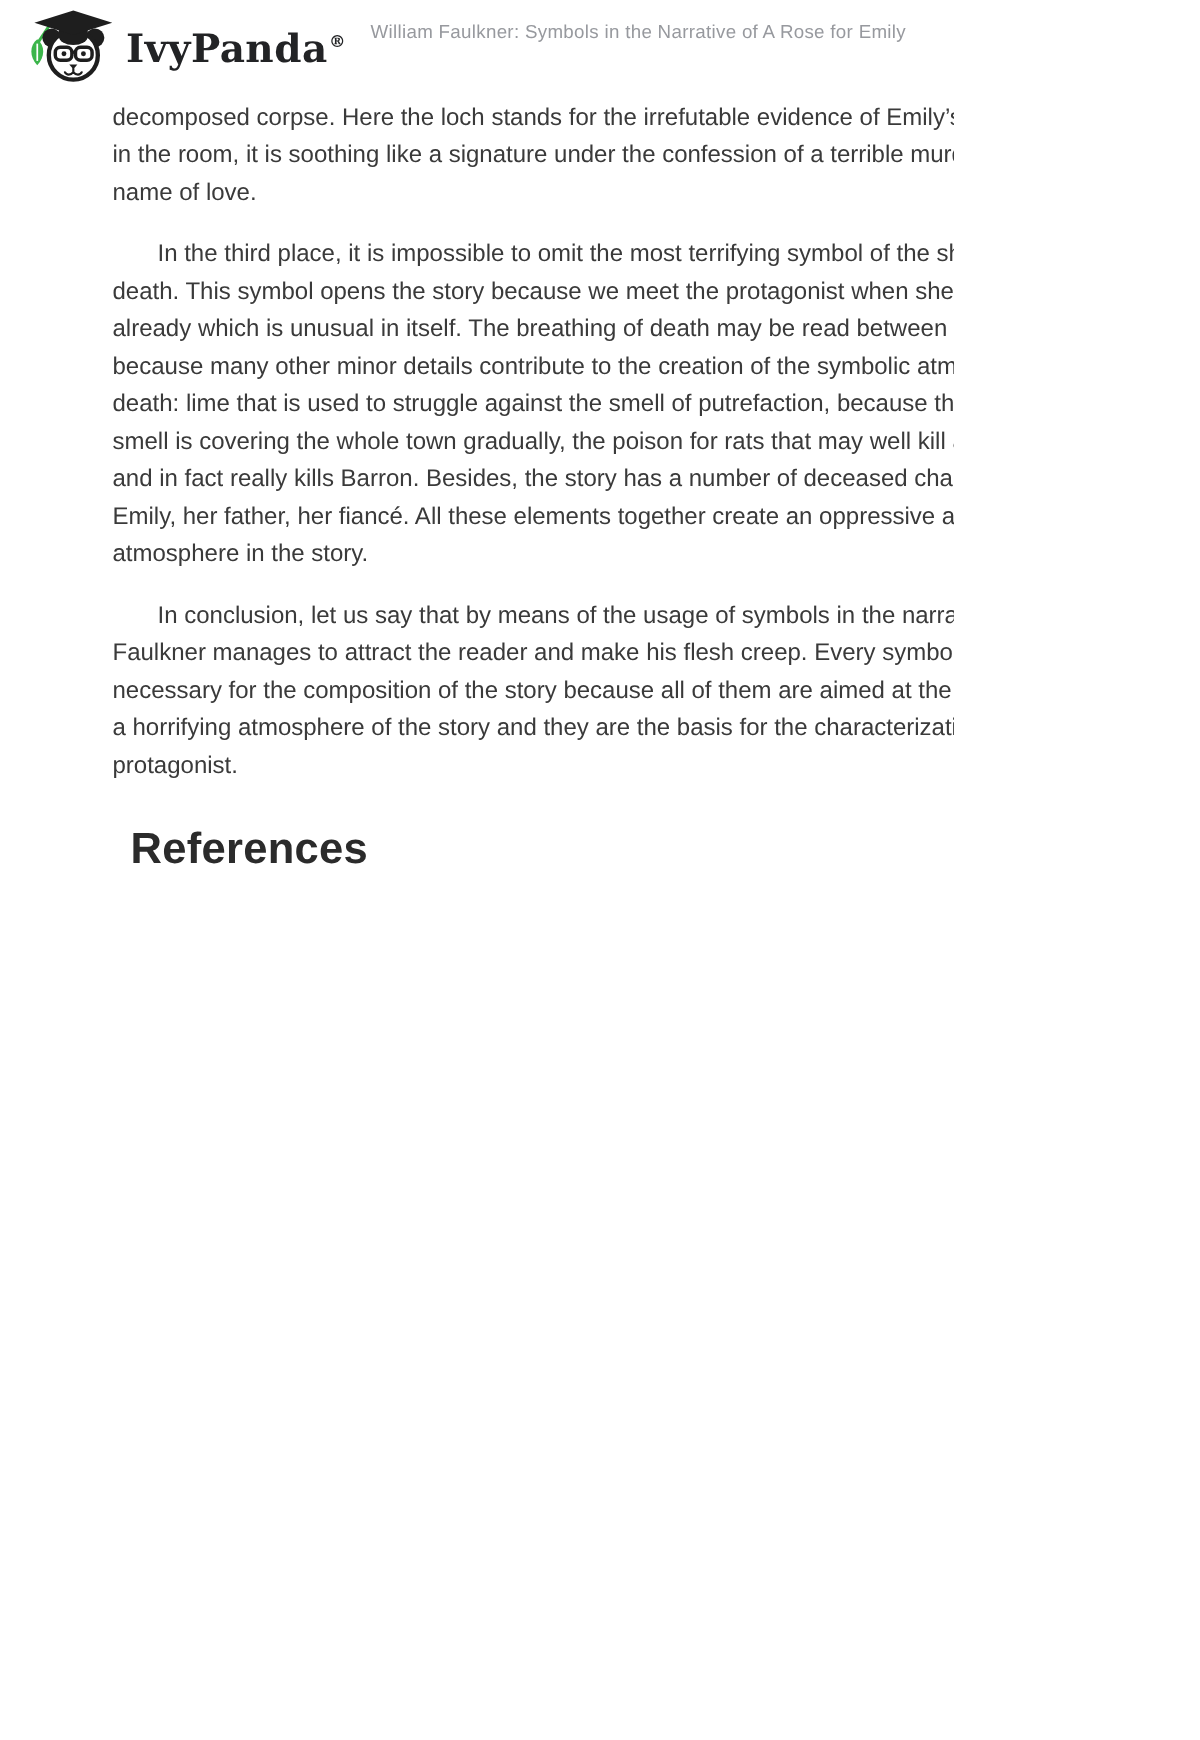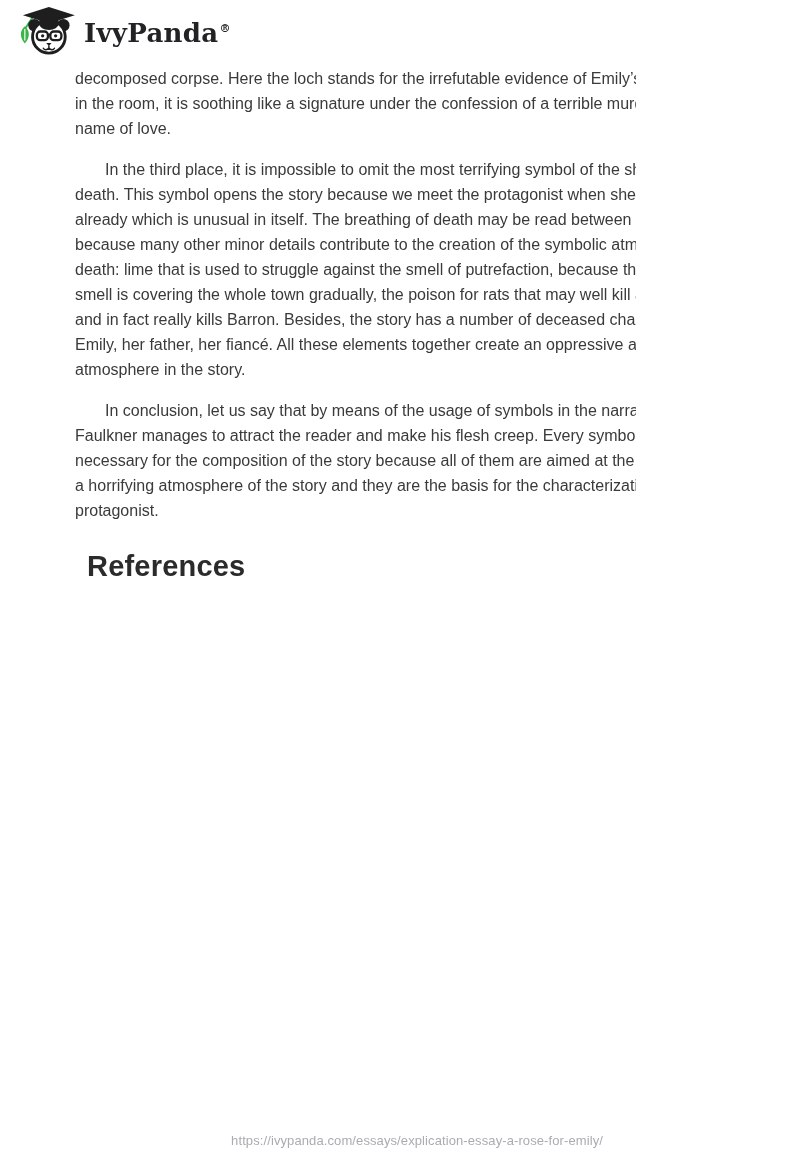--- a/index.html
+++ b/index.html
@@ -99,24 +99,24 @@
         <line x1="35" y1="30" x2="37.5" y2="30" stroke="#1e1e1e" stroke-width="2.2"></line>
 
         <circle cx="29.5" cy="31" r="1.7" fill="#1e1e1e"></circle>
         <circle cx="43" cy="31" r="1.7" fill="#1e1e1e"></circle>
 
         <path d="M33.2 38.5 h5.6 l-2.8 3.2 Z" fill="#1e1e1e"></path>
         <path d="M36 41.5 v2.2 M36 43.7 c-1.8 2.4 -4.8 2.2 -5.8 0.2 M36 43.7 c1.8 2.4 4.8 2.2 5.8 0.2" fill="none" stroke="#1e1e1e" stroke-width="1.5" stroke-linecap="round"></path>
       </svg>
       <div class="logo-text"><span>IvyPanda</span><sup>®</sup></div>
     </div>
+    <div class="doc-title">William Faulkner: Symbols in the Narrative of A Rose for Emily</div>
   </div>
 
   <div class="content">
     <p class="para">decomposed corpse. Here the loch stands for the irrefutable evidence of Emily’s presence in the room, it is soothing like a signature under the confession of a terrible murder in the name of love.</p>
     <p class="para indent">In the third place, it is impossible to omit the most terrifying symbol of the short story, death. This symbol opens the story because we meet the protagonist when she is dead already which is unusual in itself. The breathing of death may be read between lines because many other minor details contribute to the creation of the symbolic atmosphere of death: lime that is used to struggle against the smell of putrefaction, because the terrible smell is covering the whole town gradually, the poison for rats that may well kill a person and in fact really kills Barron. Besides, the story has a number of deceased characters: Emily, her father, her fiancé. All these elements together create an oppressive and gloomy atmosphere in the story.</p>
     <p class="para indent">In conclusion, let us say that by means of the usage of symbols in the narrative William Faulkner manages to attract the reader and make his flesh creep. Every symbol is necessary for the composition of the story because all of them are aimed at the creation of a horrifying atmosphere of the story and they are the basis for the characterization of the protagonist.</p>
     <h1 class="ref-heading">References</h1>
   </div>
 
-  <div class="footer-url">https://ivypanda.com/essays/explication-essay-a-rose-for-emily/</div>
 
 </div>
 
 </body></html>

